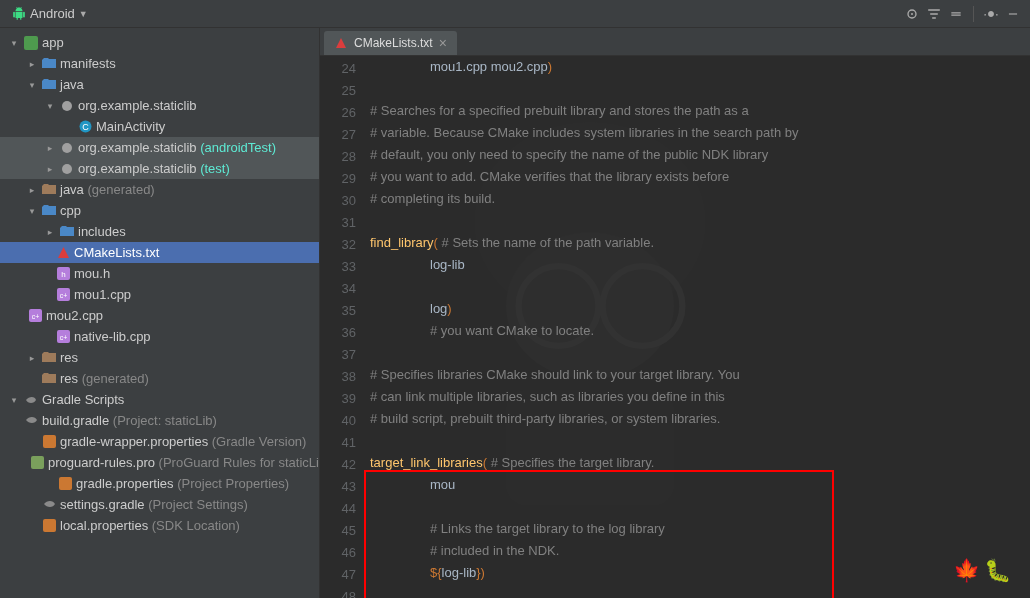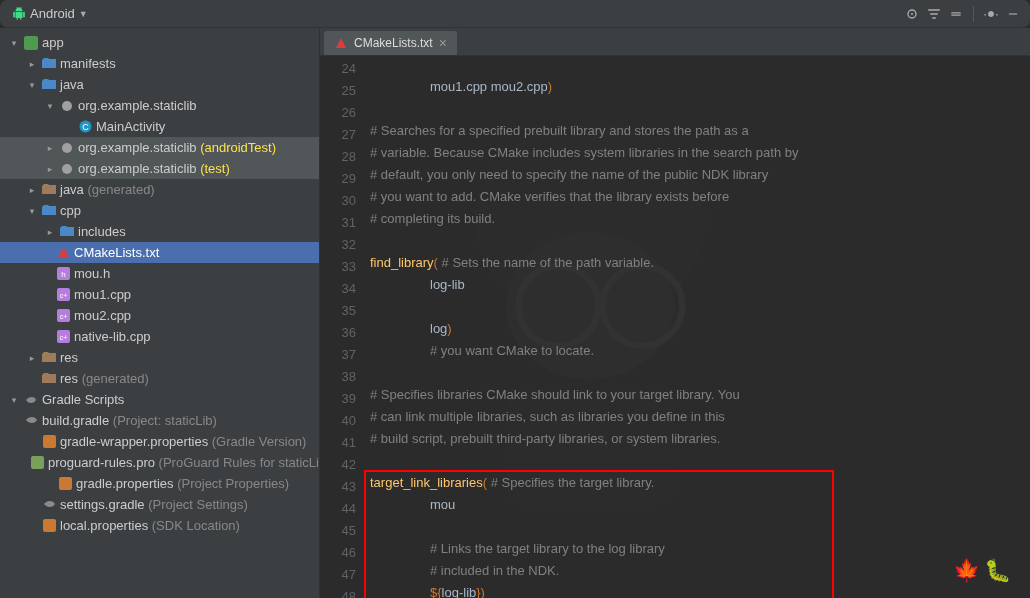--- a/index.html
+++ b/index.html
@@ -1,41 +1,41 @@
 <!DOCTYPE html>
 <html><head>
 <meta charset="utf-8">
 <style>
 * { margin:0; padding:0; box-sizing:border-box; font-family: -apple-system, "Segoe UI", sans-serif; }
 body { background:#2b2b2b; color:#bbbbbb; font-size:13px; width:1030px; height:598px; overflow:hidden; position:relative; }
-.top-toolbar { height:28px; background:#3c3f41; display:flex; align-items:center; padding:0 8px; gap:4px; border-bottom:1px solid #323232;border-radius:7px; }
+.top-toolbar { height:28px; background:#3c3f41; display:flex; align-items:center; padding:0 8px; gap:4px; border-bottom:1px solid #323232; }
 .android-dd { display:flex; align-items:center; gap:4px; color:#ccc; cursor:pointer; padding:2px 4px; }
 .android-dd .andicon { width:14px; height:14px; }
 .spacer { flex:1; }
 .tb-icon { width:18px; height:18px; display:flex; align-items:center; justify-content:center; color:#aaa; cursor:pointer; }
 .main { display:flex; height:calc(100% - 28px); }
 .side { width:320px; background:#3c3f41; overflow:auto; border-right:1px solid #323232; }
 .tree { padding:4px 0; }
 .row { display:flex; align-items:center; gap:4px; padding:2px 0 2px 8px; height:21px; cursor:pointer; white-space:nowrap; }
 .row.sel { background:#4b6eaf; color:#fff; }
 .row.band { background:#515658; }
 .arrow { width:12px; color:#999; font-size:9px; display:inline-block; text-align:center; }
 .ico { width:14px; height:14px; display:inline-flex; align-items:center; justify-content:center; flex-shrink:0; }
 .label { color:#ccc; }
 .row.sel .label { color:#fff; }
 .label .dim { color:#888; }
-.row.sel .label .dim, .row.band .label .dim { color:#fde047; }
+.row.sel .label .dim, .row.band .label .dim { color:#5eead4; }
 .editor-area { flex:1; display:flex; flex-direction:column; background:#2b2b2b; position:relative; }
 .tabbar { height:28px; display:flex; align-items:flex-end; background:#3c3f41; border-bottom:1px solid #323232; padding-left:4px; }
 .tab { display:flex; align-items:center; gap:6px; padding:4px 10px; background:#515658; color:#ddd; font-size:12px; border-top-left-radius:3px; border-top-right-radius:3px; }
 .tab .close { color:#999; cursor:pointer; font-size:14px; }
 .code { flex:1; display:flex; font-family:"JetBrains Mono","Consolas",monospace; font-size:13px; line-height:22px; overflow:hidden; position:relative; }
 .gutter { width:50px; text-align:right; padding:2px 14px 0 4px; color:#606366; user-select:none; }
 .gutter div { height:22px; }
-.src { flex:1; padding:20px 0 0 0; position:relative; }
+.src { flex:1; padding:0 0 0 0; position:relative; }
 .src .ln { height:22px; white-space:pre; }
 .kw { color:#cc7832; }
 .cm { color:#808080; }
 .fn { color:#ffc66d; }
 .plain { color:#a9b7c6; }
 .redbox { position:absolute; border:2px solid #ff0000; pointer-events:none; }
 .bgchar { position:absolute; left:60px; top:40px; width:420px; height:420px; opacity:0.12; pointer-events:none; }
 .stickers { position:absolute; right:18px; bottom:14px; display:flex; gap:4px; }
 .stickers span { font-size:22px; }
 </style>
@@ -209,21 +209,21 @@
       <div class="row" style="padding-left:56px">
         <span class="ico">
             <svg width="13" height="13">
               <rect width="13" height="13" rx="2" fill="#b57edc"></rect>
               <text x="6.5" y="10" text-anchor="middle" fill="#fff" font-size="7">c+</text>
             </svg>
           </span>
         <span class="label">mou1.cpp</span>
       </div>
 
-      <div class="row" style="padding-left:56px">
+      <div class="row" style="padding-left:28px">
         <span class="ico">
             <svg width="13" height="13">
               <rect width="13" height="13" rx="2" fill="#b57edc"></rect>
               <text x="6.5" y="10" text-anchor="middle" fill="#fff" font-size="7">c+</text>
             </svg>
           </span>
         <span class="label">mou2.cpp</span>
       </div>
 
       <div class="row" style="padding-left:56px">

